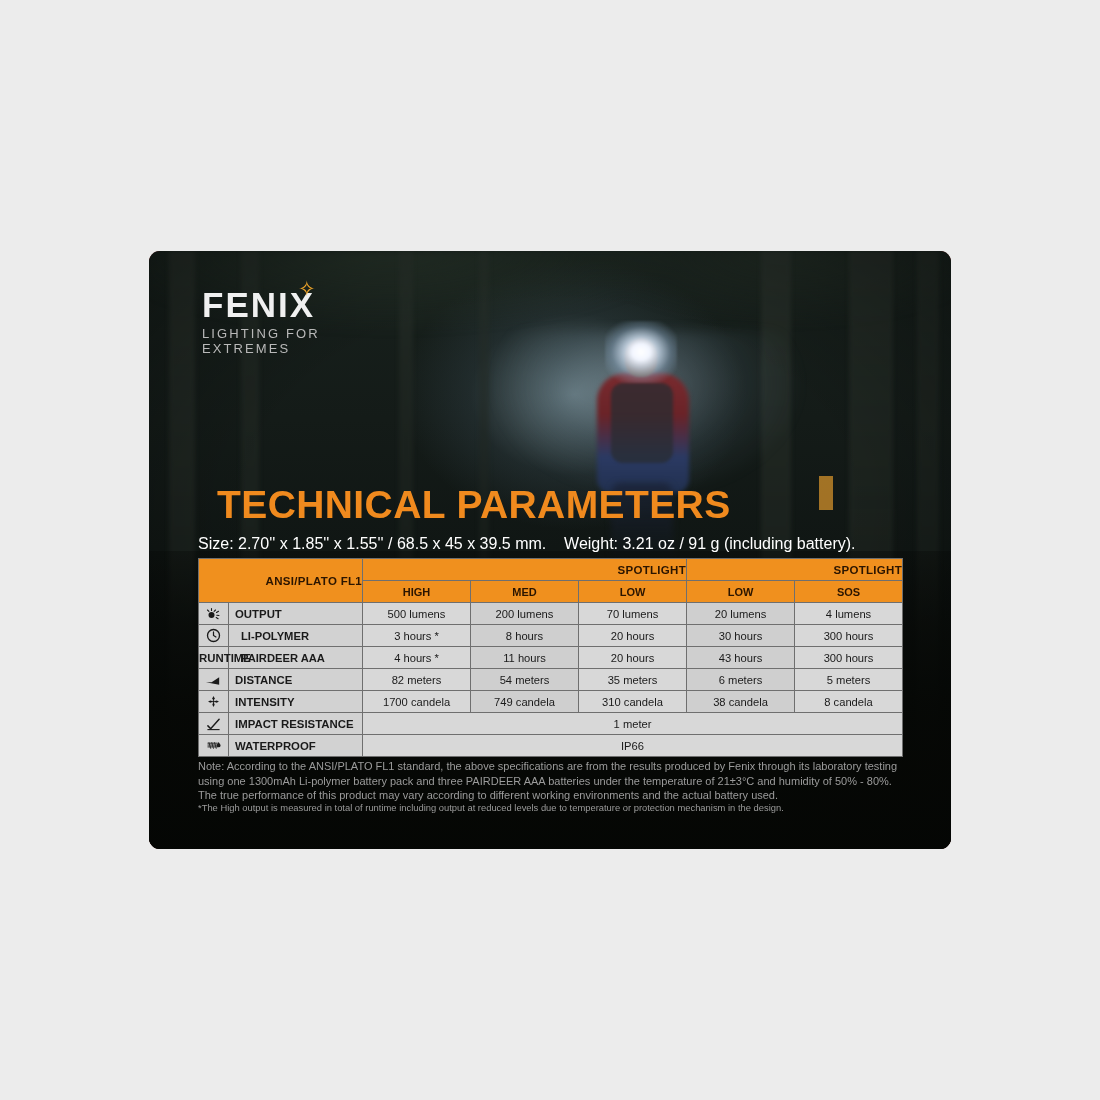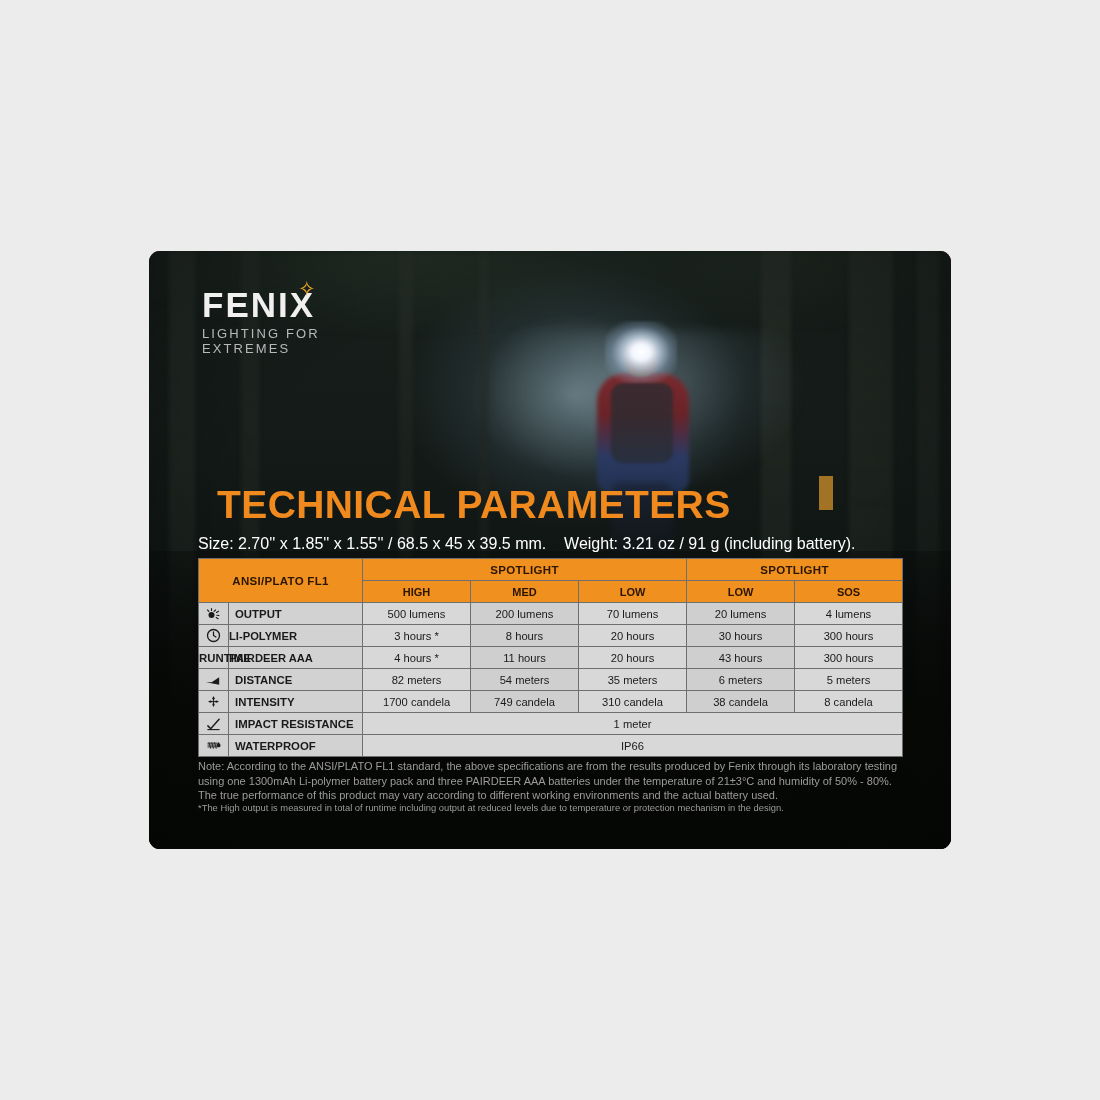--- a/index.html
+++ b/index.html
@@ -200,39 +200,40 @@
     height: 21px;
     background: #d2d2d2;
     font-size: 11.2px;
   }
   #spec-table .hdr-orange {
     background: #f0901e;
     color: #2b1500;
     font-weight: bold;
     font-size: 11.5px;
     letter-spacing: 0.3px;
+    text-align: right;
   }
   #spec-table .hdr-sub {
     background: #f0901e;
     color: #2b1500;
     font-weight: bold;
     font-size: 11px;
   }
   #spec-table .rowlabel {
     background: #d2d2d2;
     text-align: left;
     font-weight: bold;
     padding-left: 6px;
     font-size: 11.4px;
   }
   #spec-table .rowlabel-sub {
     background: #d2d2d2;
     text-align: left;
     font-weight: bold;
-    padding-left: 0;
+    padding-left: 12px;
     font-size: 11.2px;
   }
   #spec-table .cell { background: #d8d8d8; }
   #spec-table .cell-alt { background: #cfcfcf; }
   .icon-cell {
     width: 30px;
     background: #d2d2d2 !important;
   }
   .ico {
     display: inline-block;

